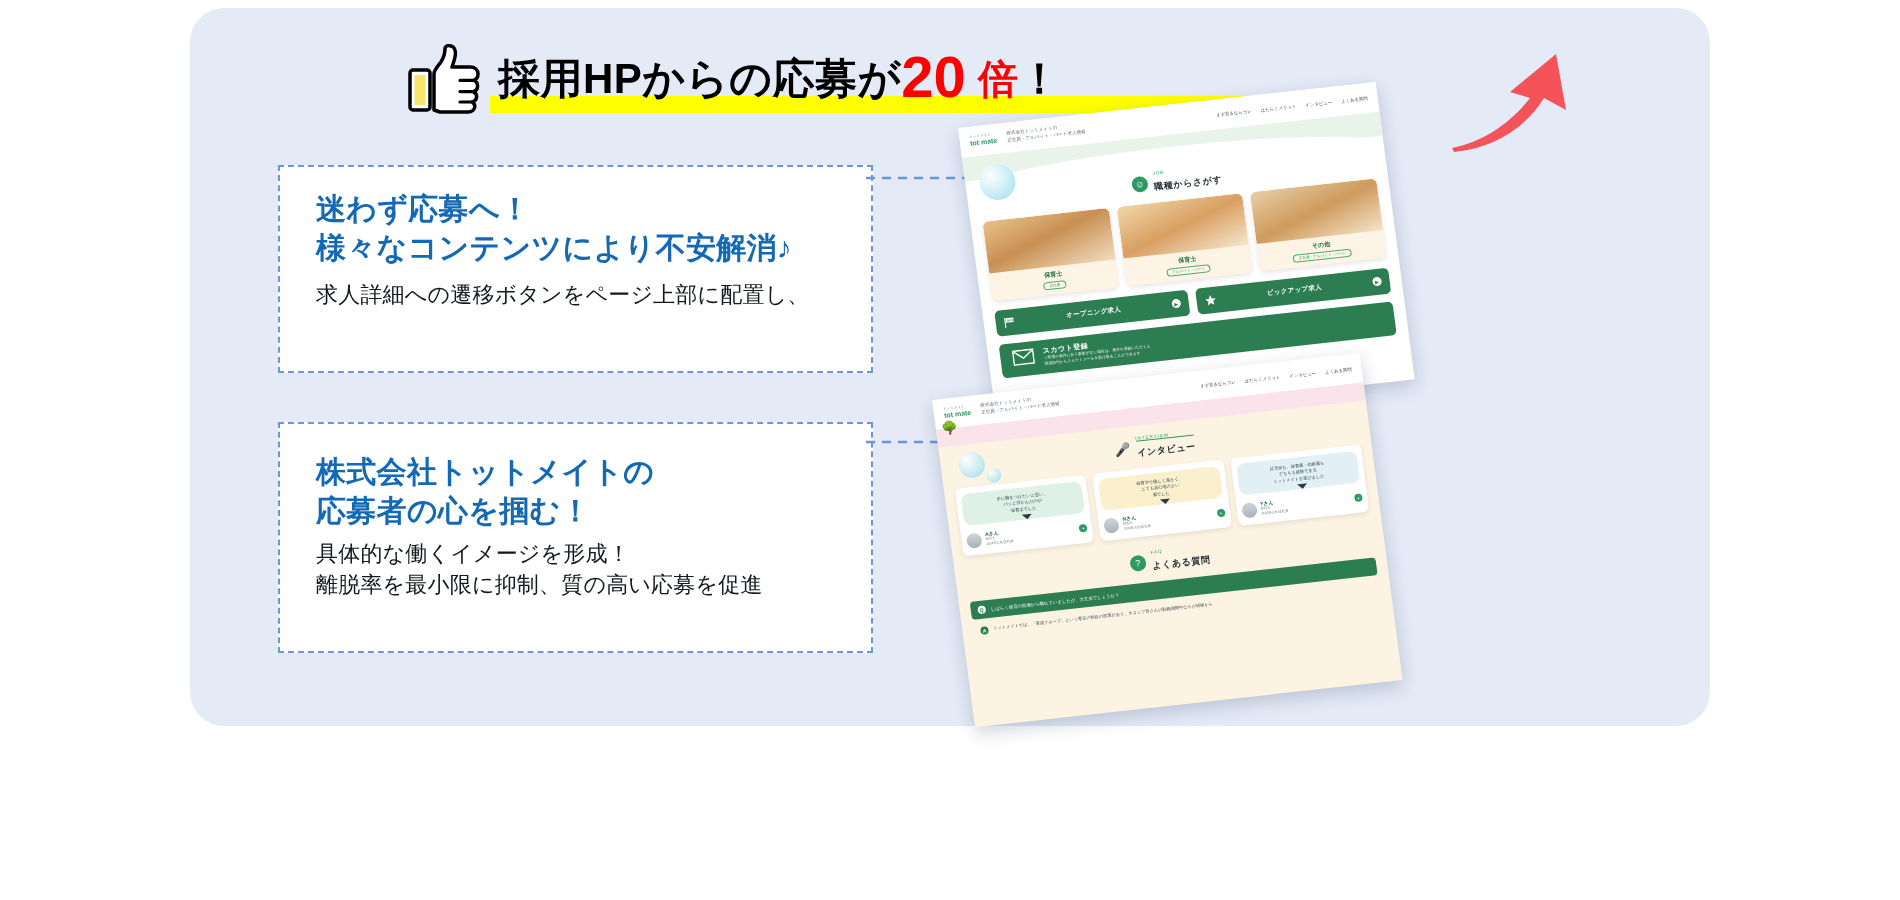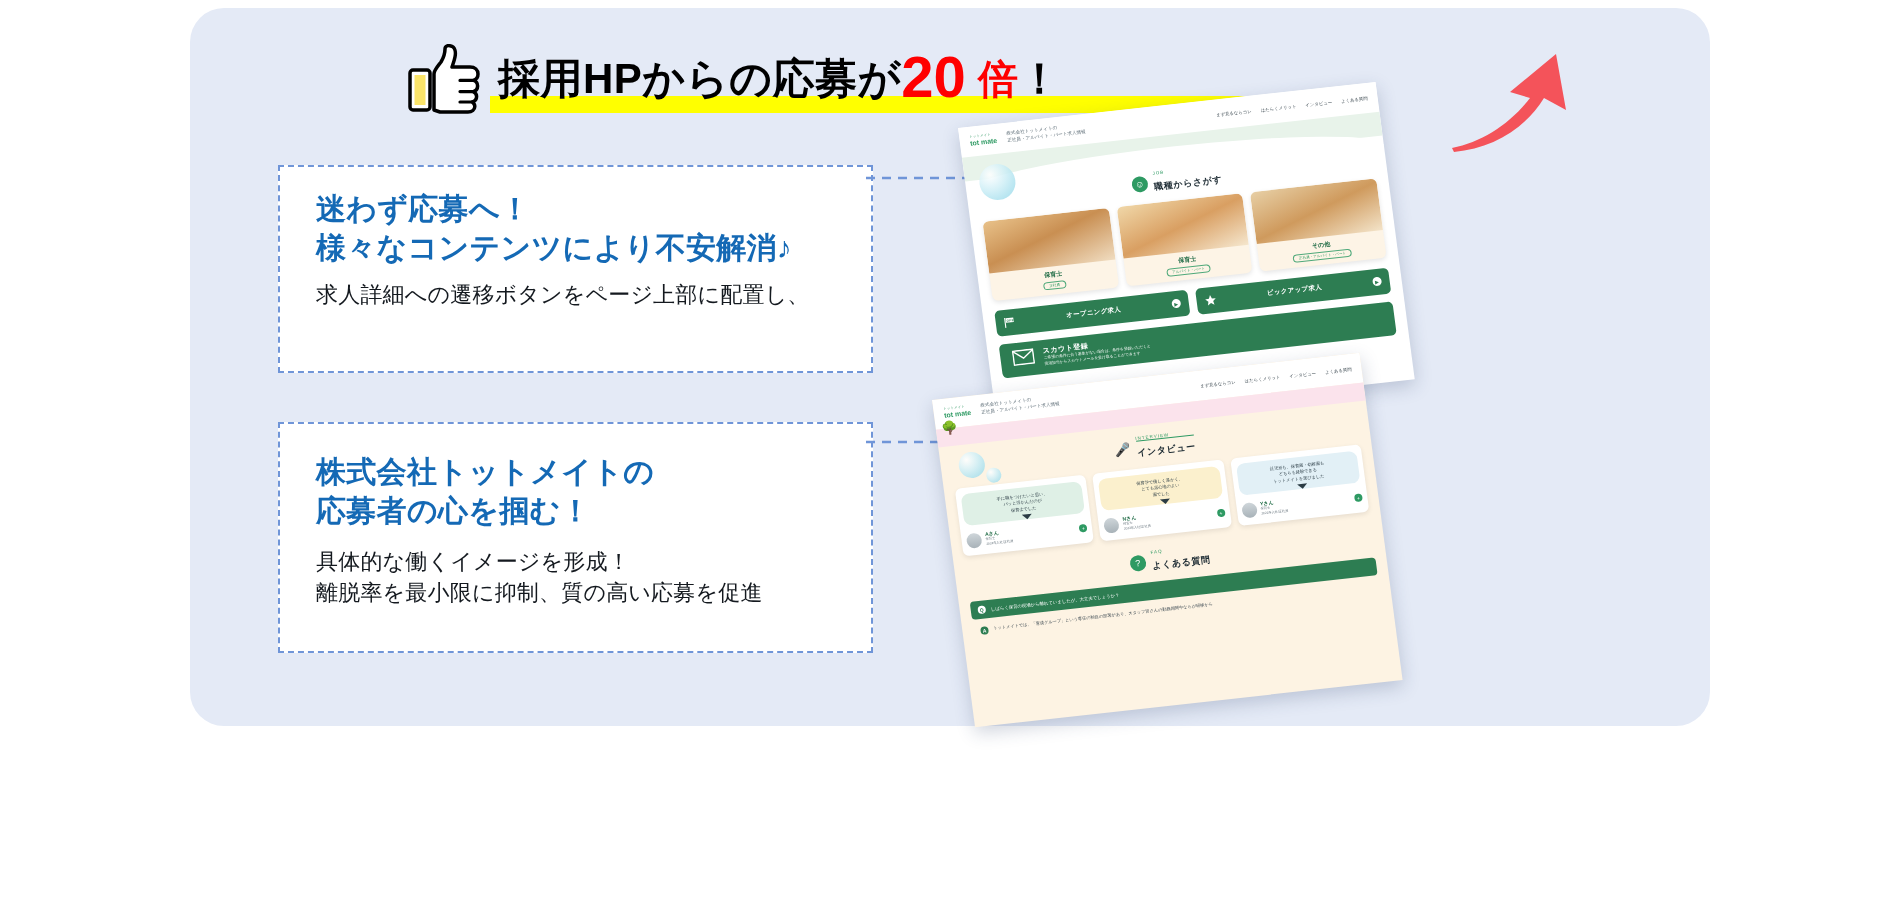--- a/index.html
+++ b/index.html
@@ -256,21 +256,21 @@
       <div class="bx-head">迷わず応募へ！</div>
       <div class="bx-head">様々なコンテンツにより不安解消♪</div>
       <div class="bx-body">求人詳細への遷移ボタンをページ上部に配置し、</div>
     </div>
   </div>
 
   <div class="infobox" id="box2">
     <div class="bx-inner">
       <div class="bx-head">株式会社トットメイトの</div>
       <div class="bx-head">応募者の心を掴む！</div>
-      <div class="bx-body" style="margin-top:16px">具体的な働くイメージを形成！</div>
+      <div class="bx-body" style="margin-top:8px">具体的な働くイメージを形成！</div>
       <div class="bx-body" style="margin-top:0">離脱率を最小限に抑制、質の高い応募を促進</div>
     </div>
   </div>
 
   <span class="conn" id="conn1">
     <svg viewBox="0 0 260 70" width="260" height="70">
       <path d="M0 8 L120 8 L245 84" stroke="#6f95d8" stroke-width="2.4" fill="none" stroke-dasharray="9 7"></path>
     </svg>
   </span>
   <span class="dot" id="dot1"></span>

